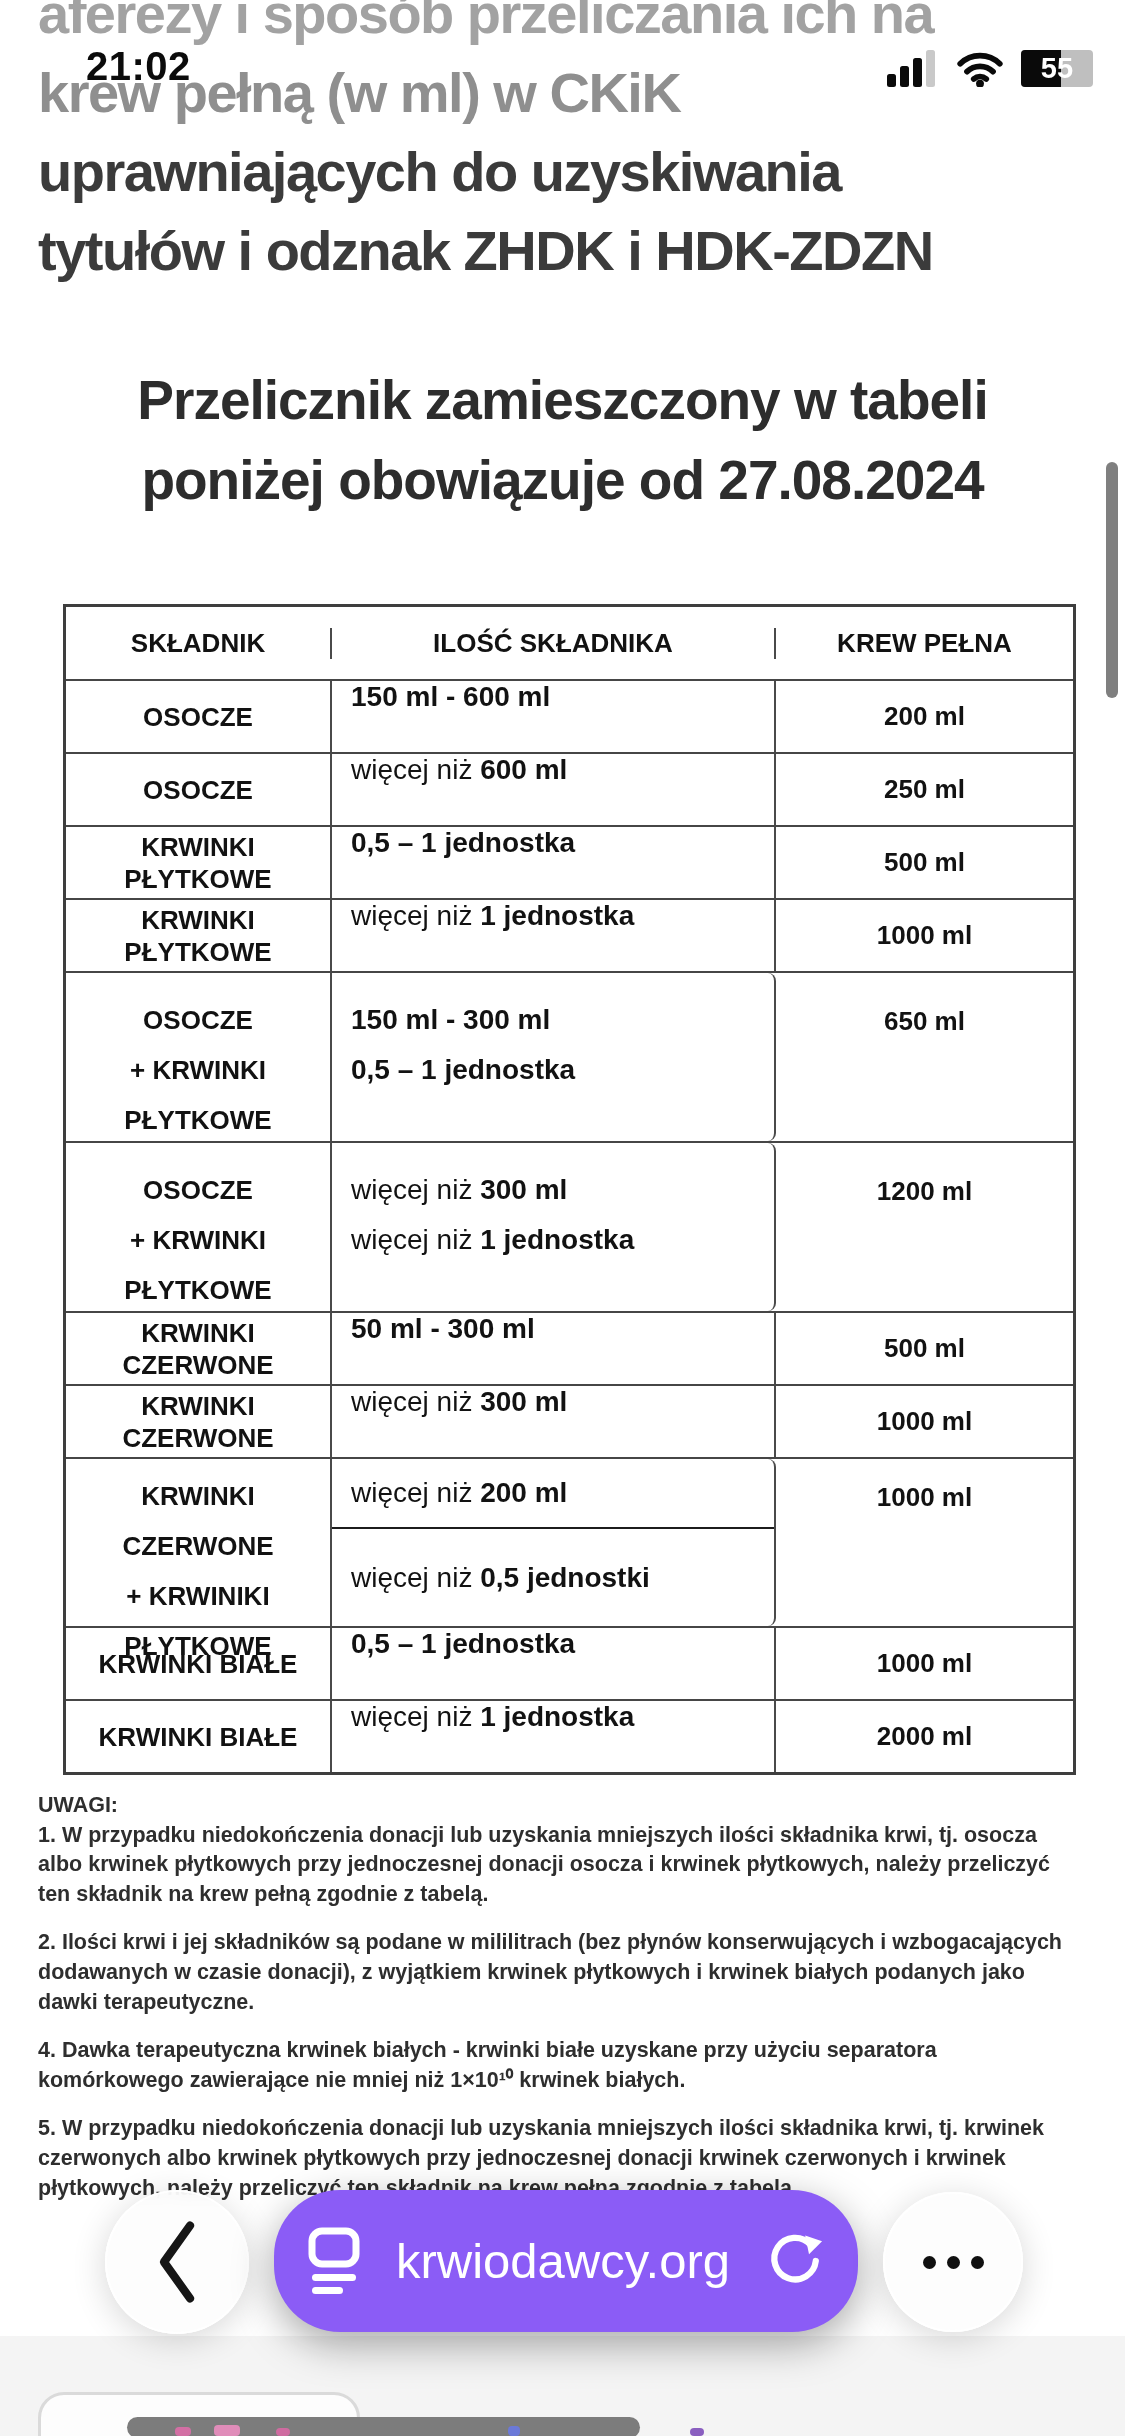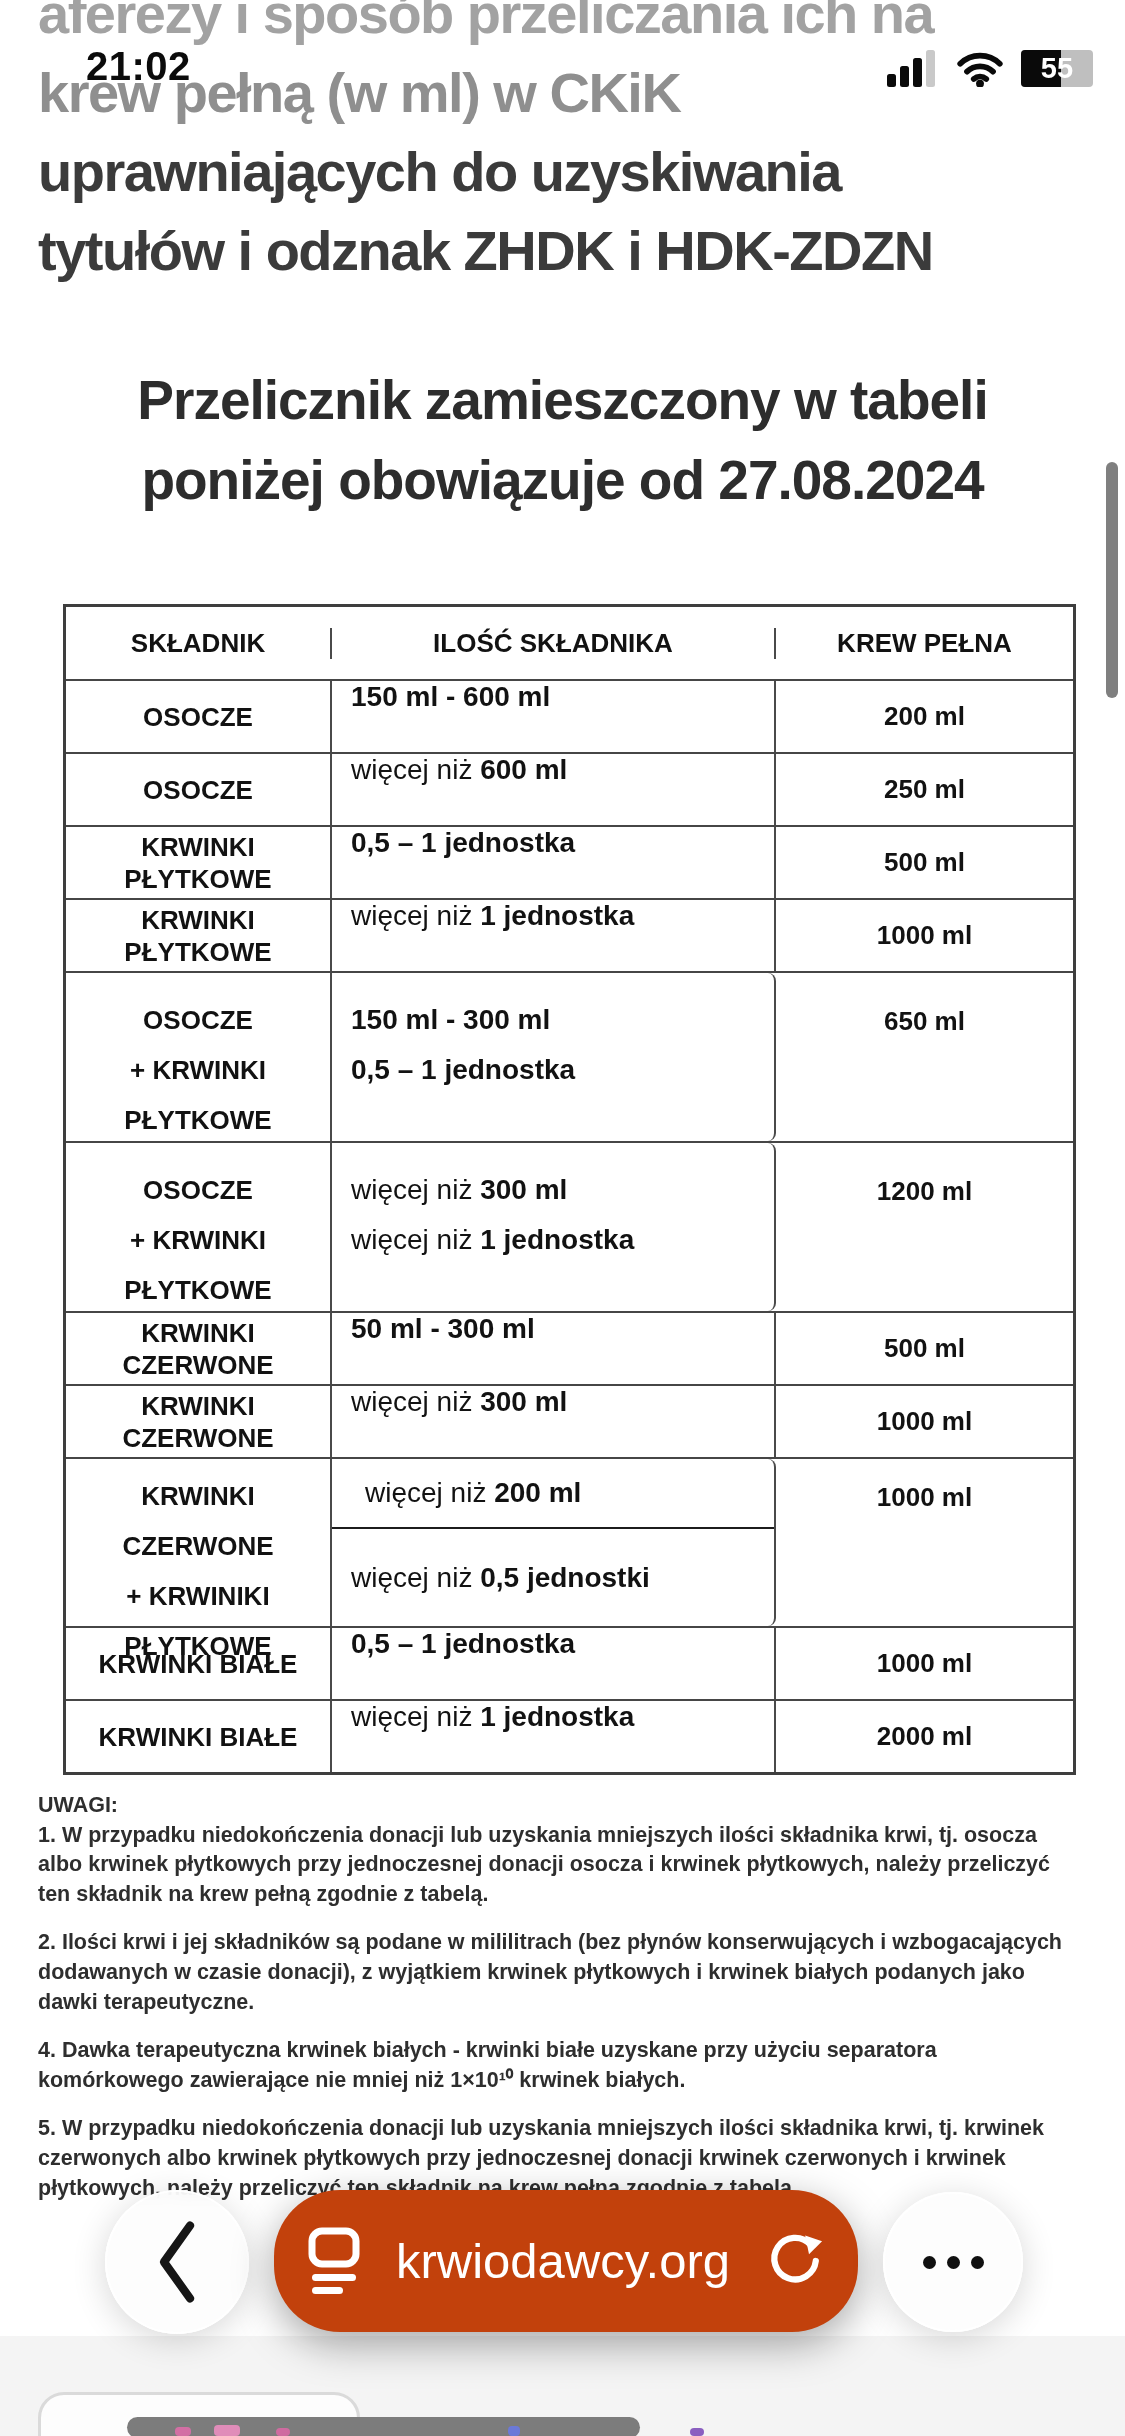--- a/index.html
+++ b/index.html
@@ -40,21 +40,21 @@
   .t-head .cell{display:flex;align-items:center;justify-content:center;font-weight:700;font-size:26px;padding:0;}
   .tall .c1{justify-content:flex-start;padding-top:22px;}
   .tall .c1 .l{line-height:50px;}
   .t-row:not(.tall) .c1 .l{line-height:32px;}
   .tall .c2{justify-content:flex-start;padding-top:22px;border-radius:8px;}
   .tall .c2 .iline{line-height:50px;}
   .tall .c3 .v{margin-top:30px;line-height:36px;}
   .tall.split .c1{padding-top:12px;}
   .tall.split .c3 .v{margin-top:20px;}
   .c2.subwrap{padding:0;justify-content:flex-start;}
-  .c2 .sub1{height:70px;display:flex;align-items:center;padding-left:33px;border-bottom:2px solid #1c1c1c;}
+  .c2 .sub1{height:70px;display:flex;align-items:center;padding-left:19px;border-bottom:2px solid #1c1c1c;}
   .c2 .sub2{flex:1;display:flex;align-items:center;padding-left:19px;}
   
   .notes{margin-top:16px;font-size:21.5px;line-height:29.6px;font-weight:700;color:#2e2e2e;letter-spacing:0;}
   .notes p{margin:0 0 19px 0;}
   .notes .nt{margin:0;}
   
   .scrollbar{position:absolute;left:1106px;top:462px;width:12px;height:236px;border-radius:6px;background:#7f7f7f;z-index:30;}
   
   .bottom-wash{position:absolute;left:0;right:0;top:2336px;bottom:0;background:#f4f4f4;z-index:2;}
   .frag-box{position:absolute;left:38px;top:2392px;width:322px;height:80px;border:3px solid #dadada;
@@ -65,21 +65,21 @@
   .toolbar{position:absolute;left:0;top:2182px;width:1125px;height:160px;z-index:50;}
   .nav-btn{position:absolute;width:144px;height:144px;border-radius:50%;
     background:rgba(253,253,253,0.88);box-shadow:0 6px 34px rgba(0,0,0,0.16), 0 0 0 2px rgba(255,255,255,0.9) inset;
     -webkit-backdrop-filter:blur(8px);backdrop-filter:blur(8px);
     display:flex;align-items:center;justify-content:center;cursor:pointer;}
   .nav-btn.back{left:105px;top:8px;}
   .nav-btn.more{left:883px;top:10px;width:140px;height:140px;}
   .dots{display:flex;gap:11px;}
   .dots i{width:13px;height:13px;border-radius:50%;background:#101010;}
   .url-pill{position:absolute;left:274px;top:8px;width:584px;height:142px;border-radius:66px;
-    background:#c2410c;box-shadow:0 12px 40px rgba(0,0,0,0.35);
+    background:#8b5cf6;box-shadow:0 12px 40px rgba(0,0,0,0.35);
     display:flex;align-items:center;padding:0 34px;cursor:pointer;}
   .url-text{flex:1;text-align:center;color:#ffffff;font-size:49px;font-weight:400;letter-spacing:0;}
 </style>
 </head>
 <body>
 
 <div class="screen">
 
   <div class="doc">
     <div class="headline">

